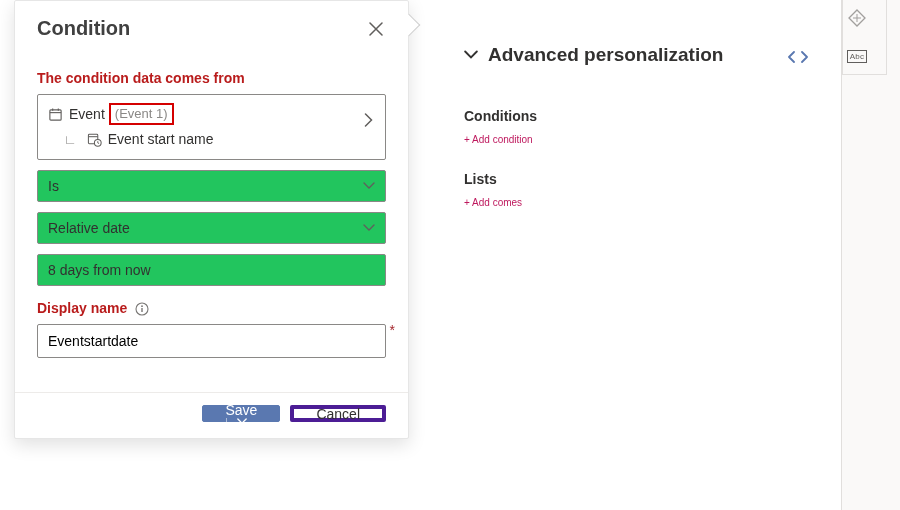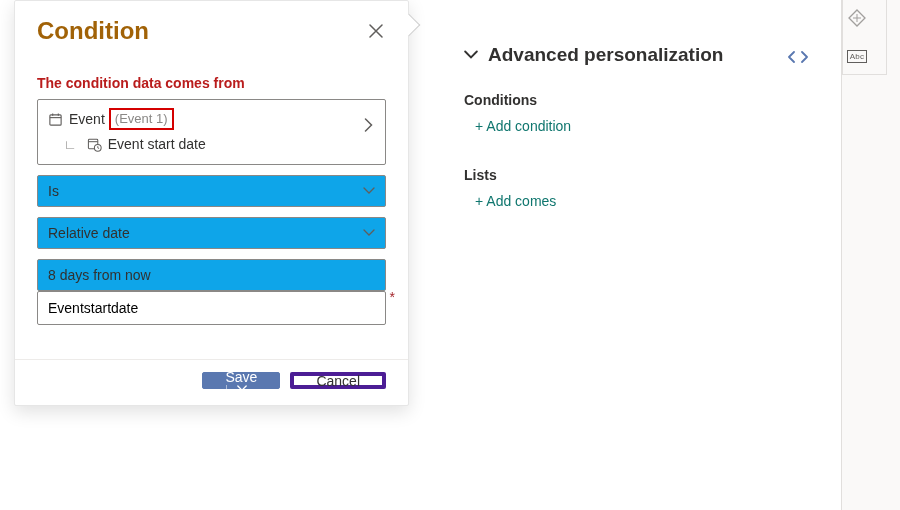--- a/index.html
+++ b/index.html
@@ -41,23 +41,23 @@
     box-shadow: 0 6px 18px rgba(0,0,0,0.12);
     border-radius: 2px;
   }
   .cond-head {
     display:flex;
     justify-content: space-between;
     align-items: center;
     padding: 16px 22px 6px 22px;
   }
   .cond-title {
-    font-size: 24px;
+    font-size: 20px;
     font-weight: 600;
-    color: #a16207;
+    color: #404040;
   }
   .close-x {
     width: 20px; height: 20px;
     display:flex; align-items:center; justify-content:center;
     color: #605e5c;
     cursor: pointer;
   }
   .body-pad { padding: 10px 22px 18px 22px; }
   .field-label {
     font-weight: 600;
@@ -125,21 +125,21 @@
     transform: rotate(45deg);
   }
 
   .sel-box {
     border: 1px solid #8a8886;
     border-radius: 2px;
     padding: 7px 10px;
     margin-top: 10px;
     position: relative;
     cursor: pointer;
-    background:#0ea5e9;
+    background:#22c55e;
   }
   .sel-chev {
     position: absolute;
     right: 10px;
     top: 50%;
     transform: translateY(-50%);
     color: #605e5c;
   }
   .txt-input {
     width: 100%;
@@ -215,29 +215,28 @@
   }
   .code-ic {
     position: absolute;
     left: 788px;
     top: 50px;
     color: #5A78B0;
     cursor:pointer;
   }
   .sub-h {
     font-weight: 600;
-    margin-top: 26px;
+    margin-top: 42px;
     font-size: 14px;
   }
   .add-link {
-    color: #0f766e;
+    color: #be185d;
     margin-top: 10px;
     cursor: pointer;
-    font-size: 14px;
-    margin-left: 11px;
+    font-size: 10px;
   }
 
   
   .side-rail {
     position: absolute;
     right: 13px;
     top: 0;
     width: 45px;
     background: #faf9f8;
     border: 1px solid #e1dfdd;
@@ -296,21 +295,21 @@
           <span class="highlight-box"><span class="evt-sub">(Event 1)</span></span>
         </div>
         <div class="src-row2">
           <span class="tree-branch">∟</span>
           <svg width="15" height="15" viewBox="0 0 16 16">
               <rect x="1.5" y="2.5" width="10" height="10" rx="1" fill="none" stroke="#605e5c" stroke-width="1.1"></rect>
               <line x1="1.5" y1="5" x2="11.5" y2="5" stroke="#605e5c" stroke-width="1.1"></line>
               <circle cx="11.5" cy="11.5" r="3.6" fill="#fff" stroke="#605e5c" stroke-width="1.1"></circle>
               <path d="M11.5 9.8 V11.6 L12.9 12.3" stroke="#605e5c" stroke-width="1" fill="none"></path>
             </svg>
-          <span>Event start date</span>
+          <span>Event start name</span>
         </div>
         <div class="chev-right">
           <svg width="9" height="14" viewBox="0 0 8 14">
               <path d="M1 1 L7 7 L1 13" stroke="currentColor" stroke-width="1.5" fill="none" stroke-linecap="round"></path>
             </svg>
         </div>
       </div>
 
       <div class="sel-box">
         <span>Is</span>
@@ -327,20 +326,30 @@
           <svg width="12" height="8" viewBox="0 0 12 8">
               <path d="M1 1 L6 6 L11 1" stroke="currentColor" stroke-width="1.3" fill="none" stroke-linecap="round"></path>
             </svg>
         </span>
       </div>
 
       <div class="sel-box" style="cursor:text">
         <span>8 days from now</span>
       </div>
 
+      <div class="field-label">
+        <span>Display name</span>
+        <span class="info-ic">
+          <svg width="14" height="14" viewBox="0 0 14 14">
+              <circle cx="7" cy="7" r="6" fill="none" stroke="currentColor" stroke-width="1.1"></circle>
+              <circle cx="7" cy="4.2" r="0.9" fill="currentColor"></circle>
+              <rect x="6.3" y="6" width="1.4" height="4" fill="currentColor"></rect>
+            </svg>
+        </span>
+      </div>
 
       <div class="req-wrap">
         <input class="txt-input" value="Eventstartdate" style="">
         <span class="req-star">*</span>
       </div>
     </div>
 
     <div class="footer">
       <div class="btn btn-primary">
         <span class="lbl">Save</span>
@@ -360,21 +369,21 @@
     <div class="ap-head">
       <svg width="14" height="10" viewBox="0 0 12 8">
           <path d="M1 1 L6 6 L11 1" stroke="#323130" stroke-width="1.6" fill="none" stroke-linecap="round"></path>
         </svg>
       <span class="ap-title">Advanced personalization</span>
     </div>
 
     <div class="sub-h">Conditions</div>
     <div class="add-link">+ Add condition</div>
 
-    <div class="sub-h" style="margin-top:33px">Lists</div>
+    <div class="sub-h" style="margin-top:26px">Lists</div>
     <div class="add-link">+ Add comes</div>
   </div>
 
   <div class="code-ic">
     <svg width="20" height="14" viewBox="0 0 20 14">
         <path d="M6 2 L1 7 L6 12 M14 2 L19 7 L14 12" stroke="currentColor" stroke-width="1.8" fill="none" stroke-linecap="round" stroke-linejoin="round"></path>
       </svg>
   </div>
 
   <div class="side-rail">

